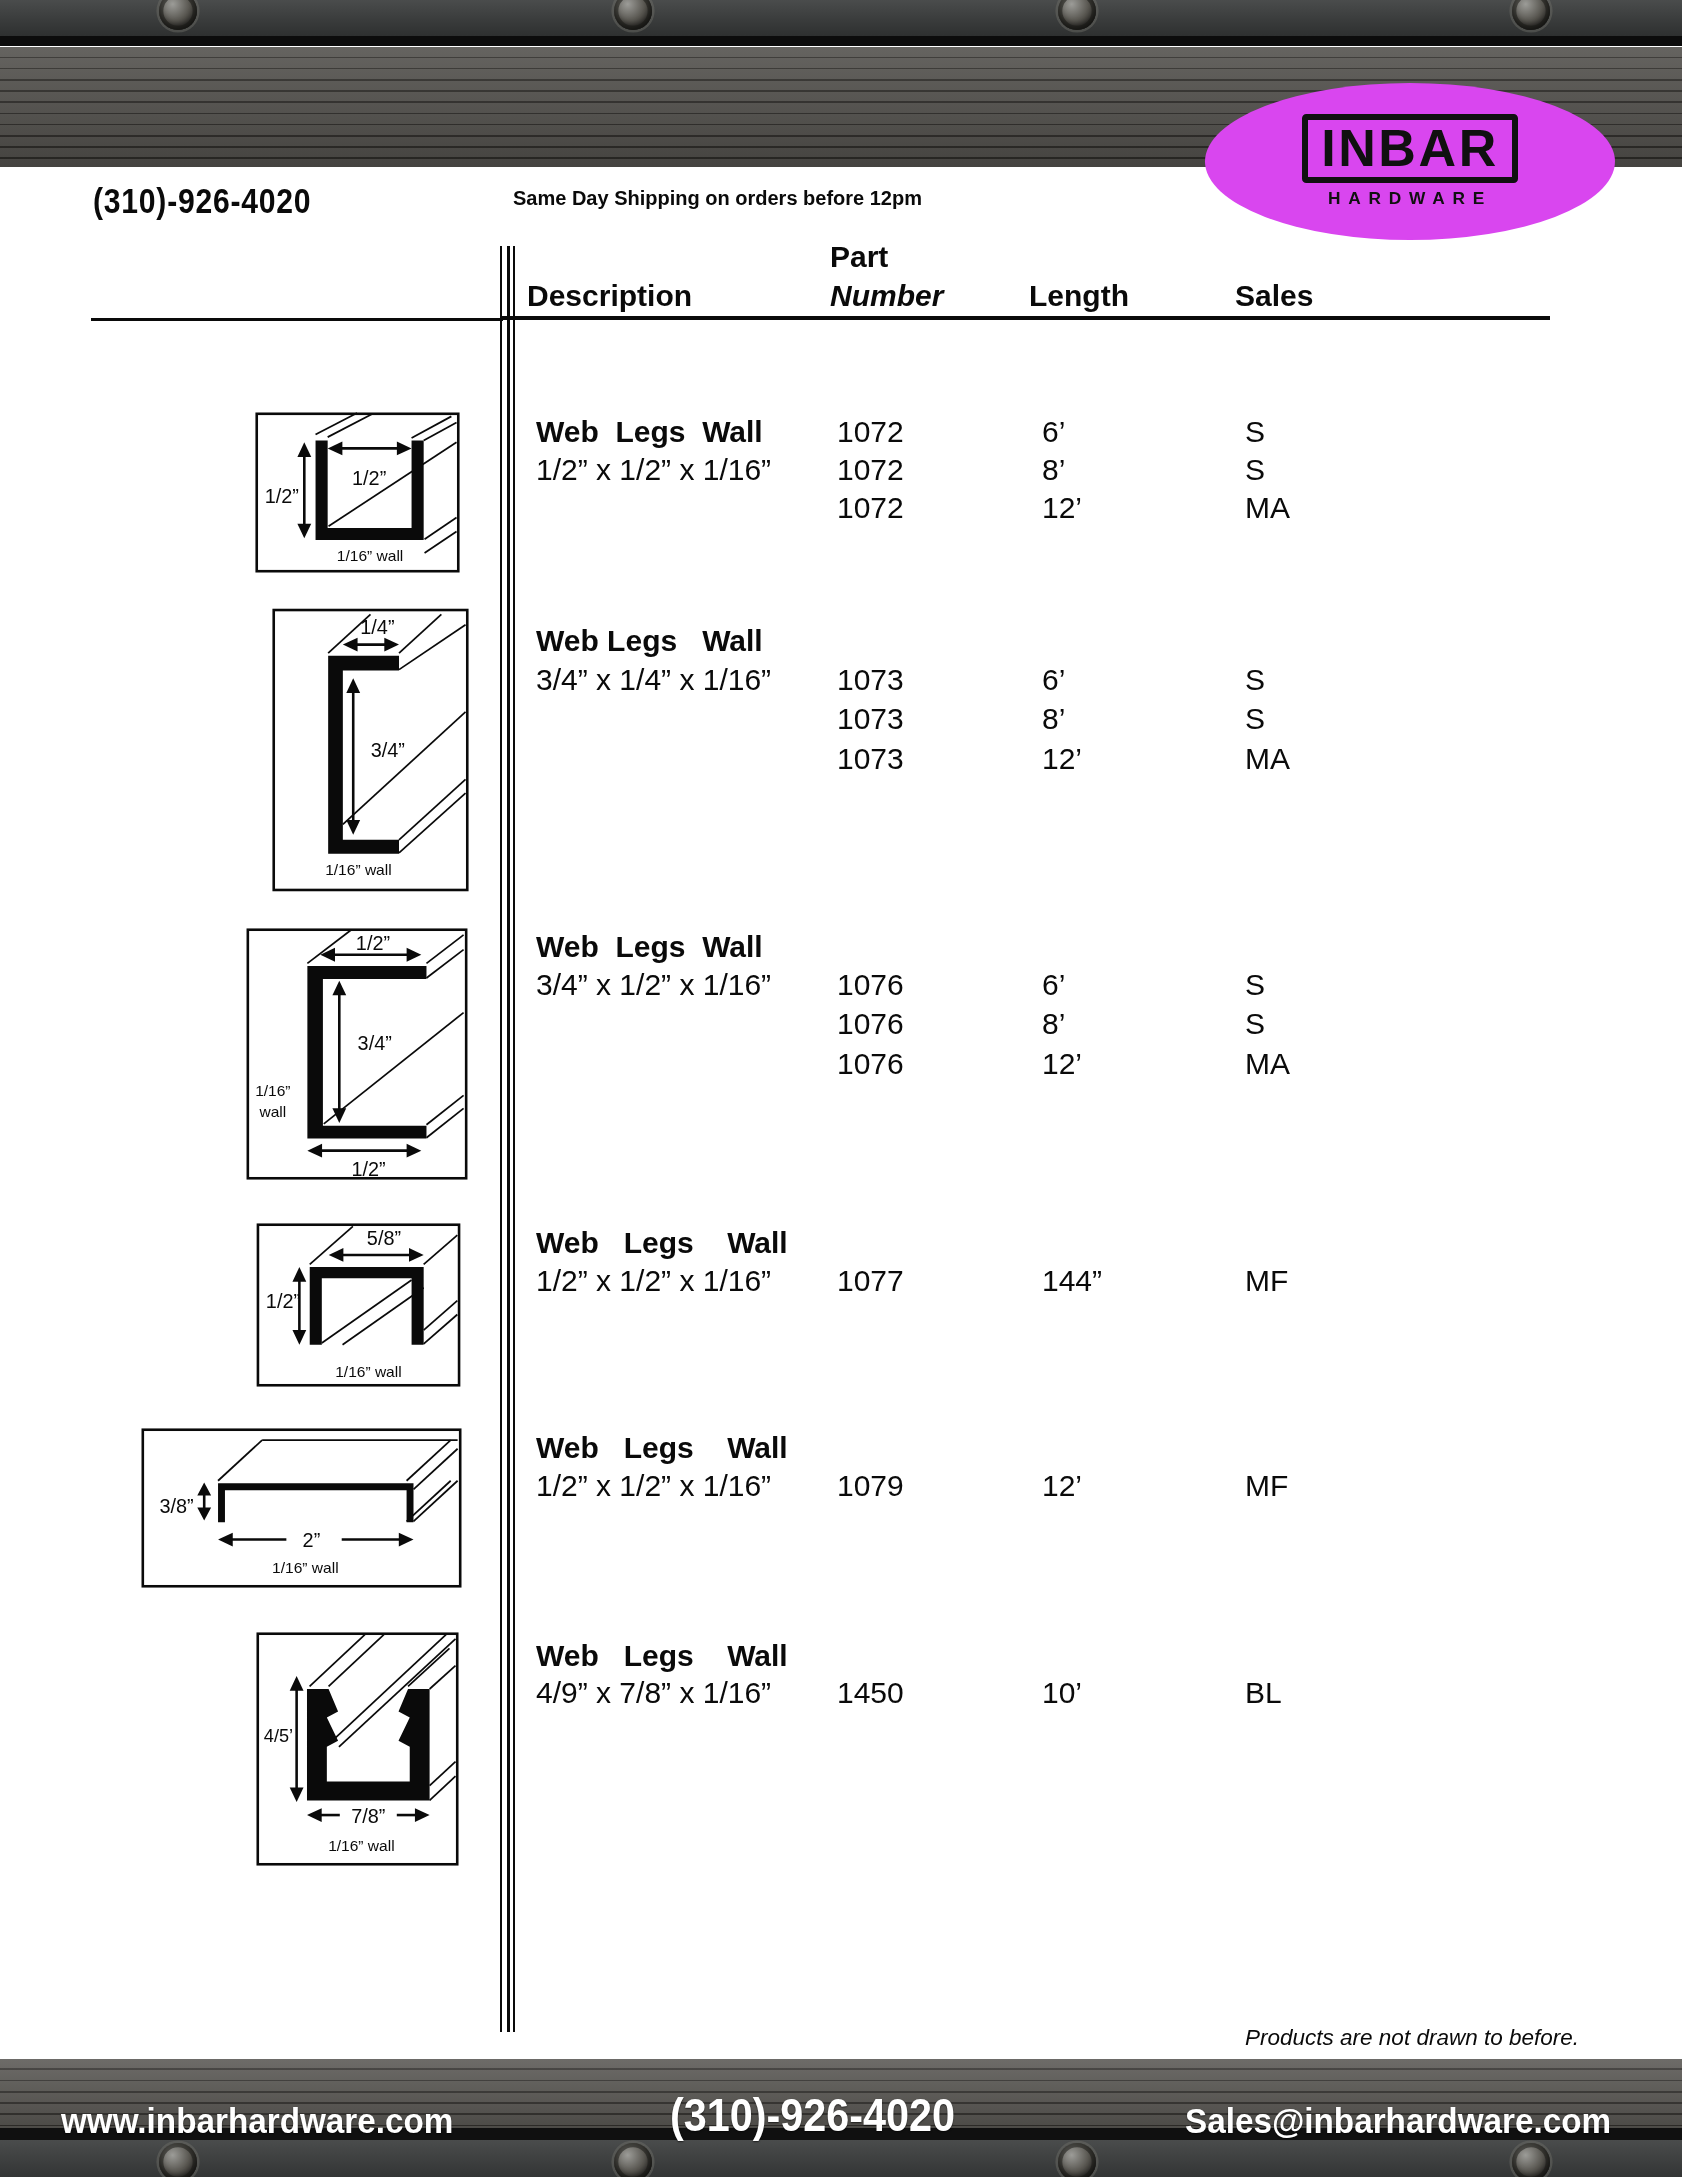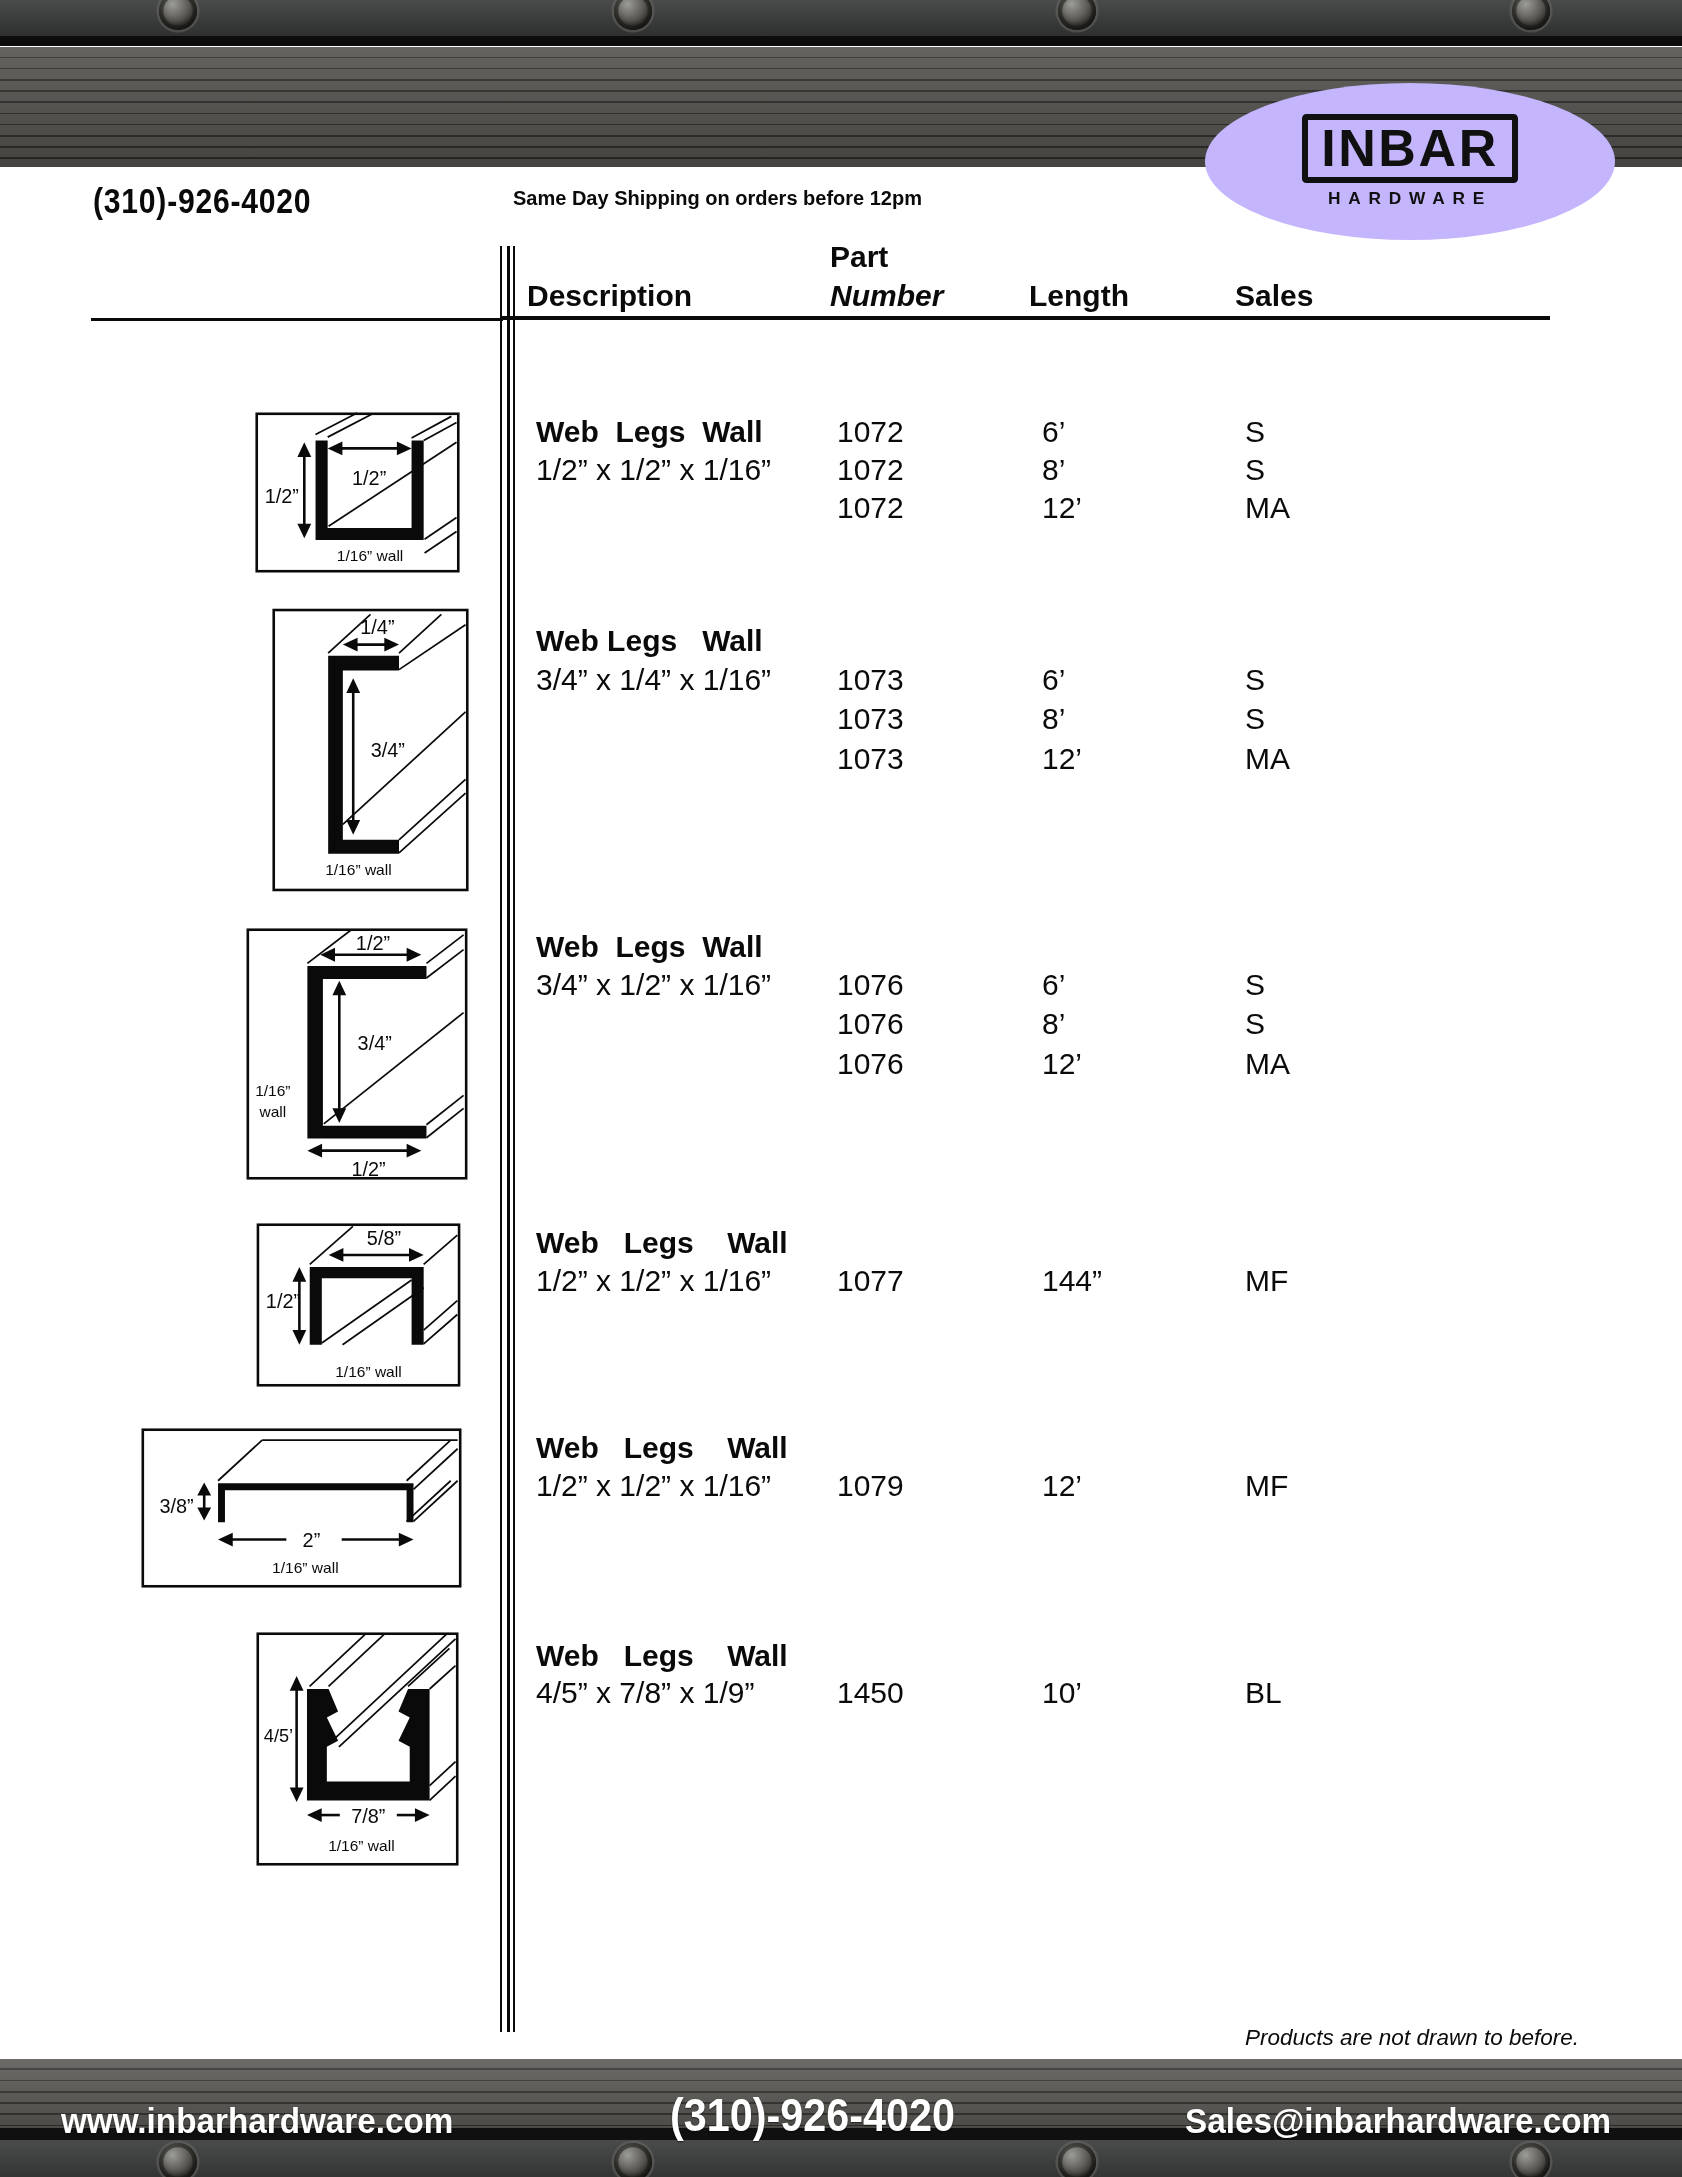--- a/index.html
+++ b/index.html
@@ -22,21 +22,21 @@
   .mb-b{position:absolute;left:0;top:69px;width:100%;height:12px;background:#101010;}
   .mb-c{position:absolute;left:0;top:81px;width:100%;height:37px;
         background:linear-gradient(180deg,#4a4c4c,#333535);}
   .screw{position:absolute;width:38px;height:38px;border-radius:50%;
         background:radial-gradient(circle at 36% 32%,#9c9c98,#57554f 48%,#22211f 78%);
         box-shadow:inset 0 0 0 4.3px rgba(25,25,22,.55), inset 0 -4.3px 6px rgba(0,0,0,.55),
                    0 0 0 2.6px rgba(110,110,105,.45);}
 
   
   .logo-ellipse{position:absolute;left:1205px;top:83px;width:410px;height:157px;
-        background:#c4b5fd;border-radius:50%;z-index:5;display:flex;flex-direction:column;
+        background:#d946ef;border-radius:50%;z-index:5;display:flex;flex-direction:column;
         align-items:center;justify-content:center;}
   .logo-box{border:6px solid #101010;border-radius:4.3px;padding:0.9px 13px;line-height:1.05;
         font-size:52px;font-weight:bold;letter-spacing:2.6px;color:#101010;}
   .logo-sub{margin-top:5.2px;font-size:17.3px;font-weight:bold;letter-spacing:7.8px;color:#101010;}
 
   
   .t{position:absolute;font-size:30px;line-height:1.1;white-space:pre;color:#0a0a0a;}
   .b{font-weight:bold;}
   .phone-top{left:93px;top:182px;font-size:35px;font-weight:700;letter-spacing:0.9px;
         transform:scaleX(.86);transform-origin:left top;}
@@ -144,21 +144,21 @@
   <div class="t" style="left:1042px;top:1264px;">144”</div>
   <div class="t" style="left:1245px;top:1264px;">MF</div>
 
   <div class="t b" style="left:536px;top:1431px;">Web   Legs    Wall</div>
   <div class="t" style="left:536px;top:1469px;">1/2” x 1/2” x 1/16”</div>
   <div class="t" style="left:837px;top:1469px;">1079</div>
   <div class="t" style="left:1042px;top:1469px;">12’</div>
   <div class="t" style="left:1245px;top:1469px;">MF</div>
 
   <div class="t b" style="left:536px;top:1639px;">Web   Legs    Wall</div>
-  <div class="t" style="left:536px;top:1676px;">4/5” x 7/8” x 1/9”</div>
+  <div class="t" style="left:536px;top:1676px;">4/9” x 7/8” x 1/16”</div>
   <div class="t" style="left:837px;top:1676px;">1450</div>
   <div class="t" style="left:1042px;top:1676px;">10’</div>
   <div class="t" style="left:1245px;top:1676px;">BL</div>
 
   <svg class="diag" style="left:255px;top:412px;" width="205" height="161" viewBox="0 0 237 186">
     <rect class="frame" x="2" y="2" width="233" height="182"></rect>
     <path class="dl" d="M70,26 L118,1"></path>
       <path class="dl" d="M84,29 L136,2"></path>
     <path class="dl" d="M181,30 L227,5"></path>
       <path class="dl" d="M195,33 L233,12"></path>

